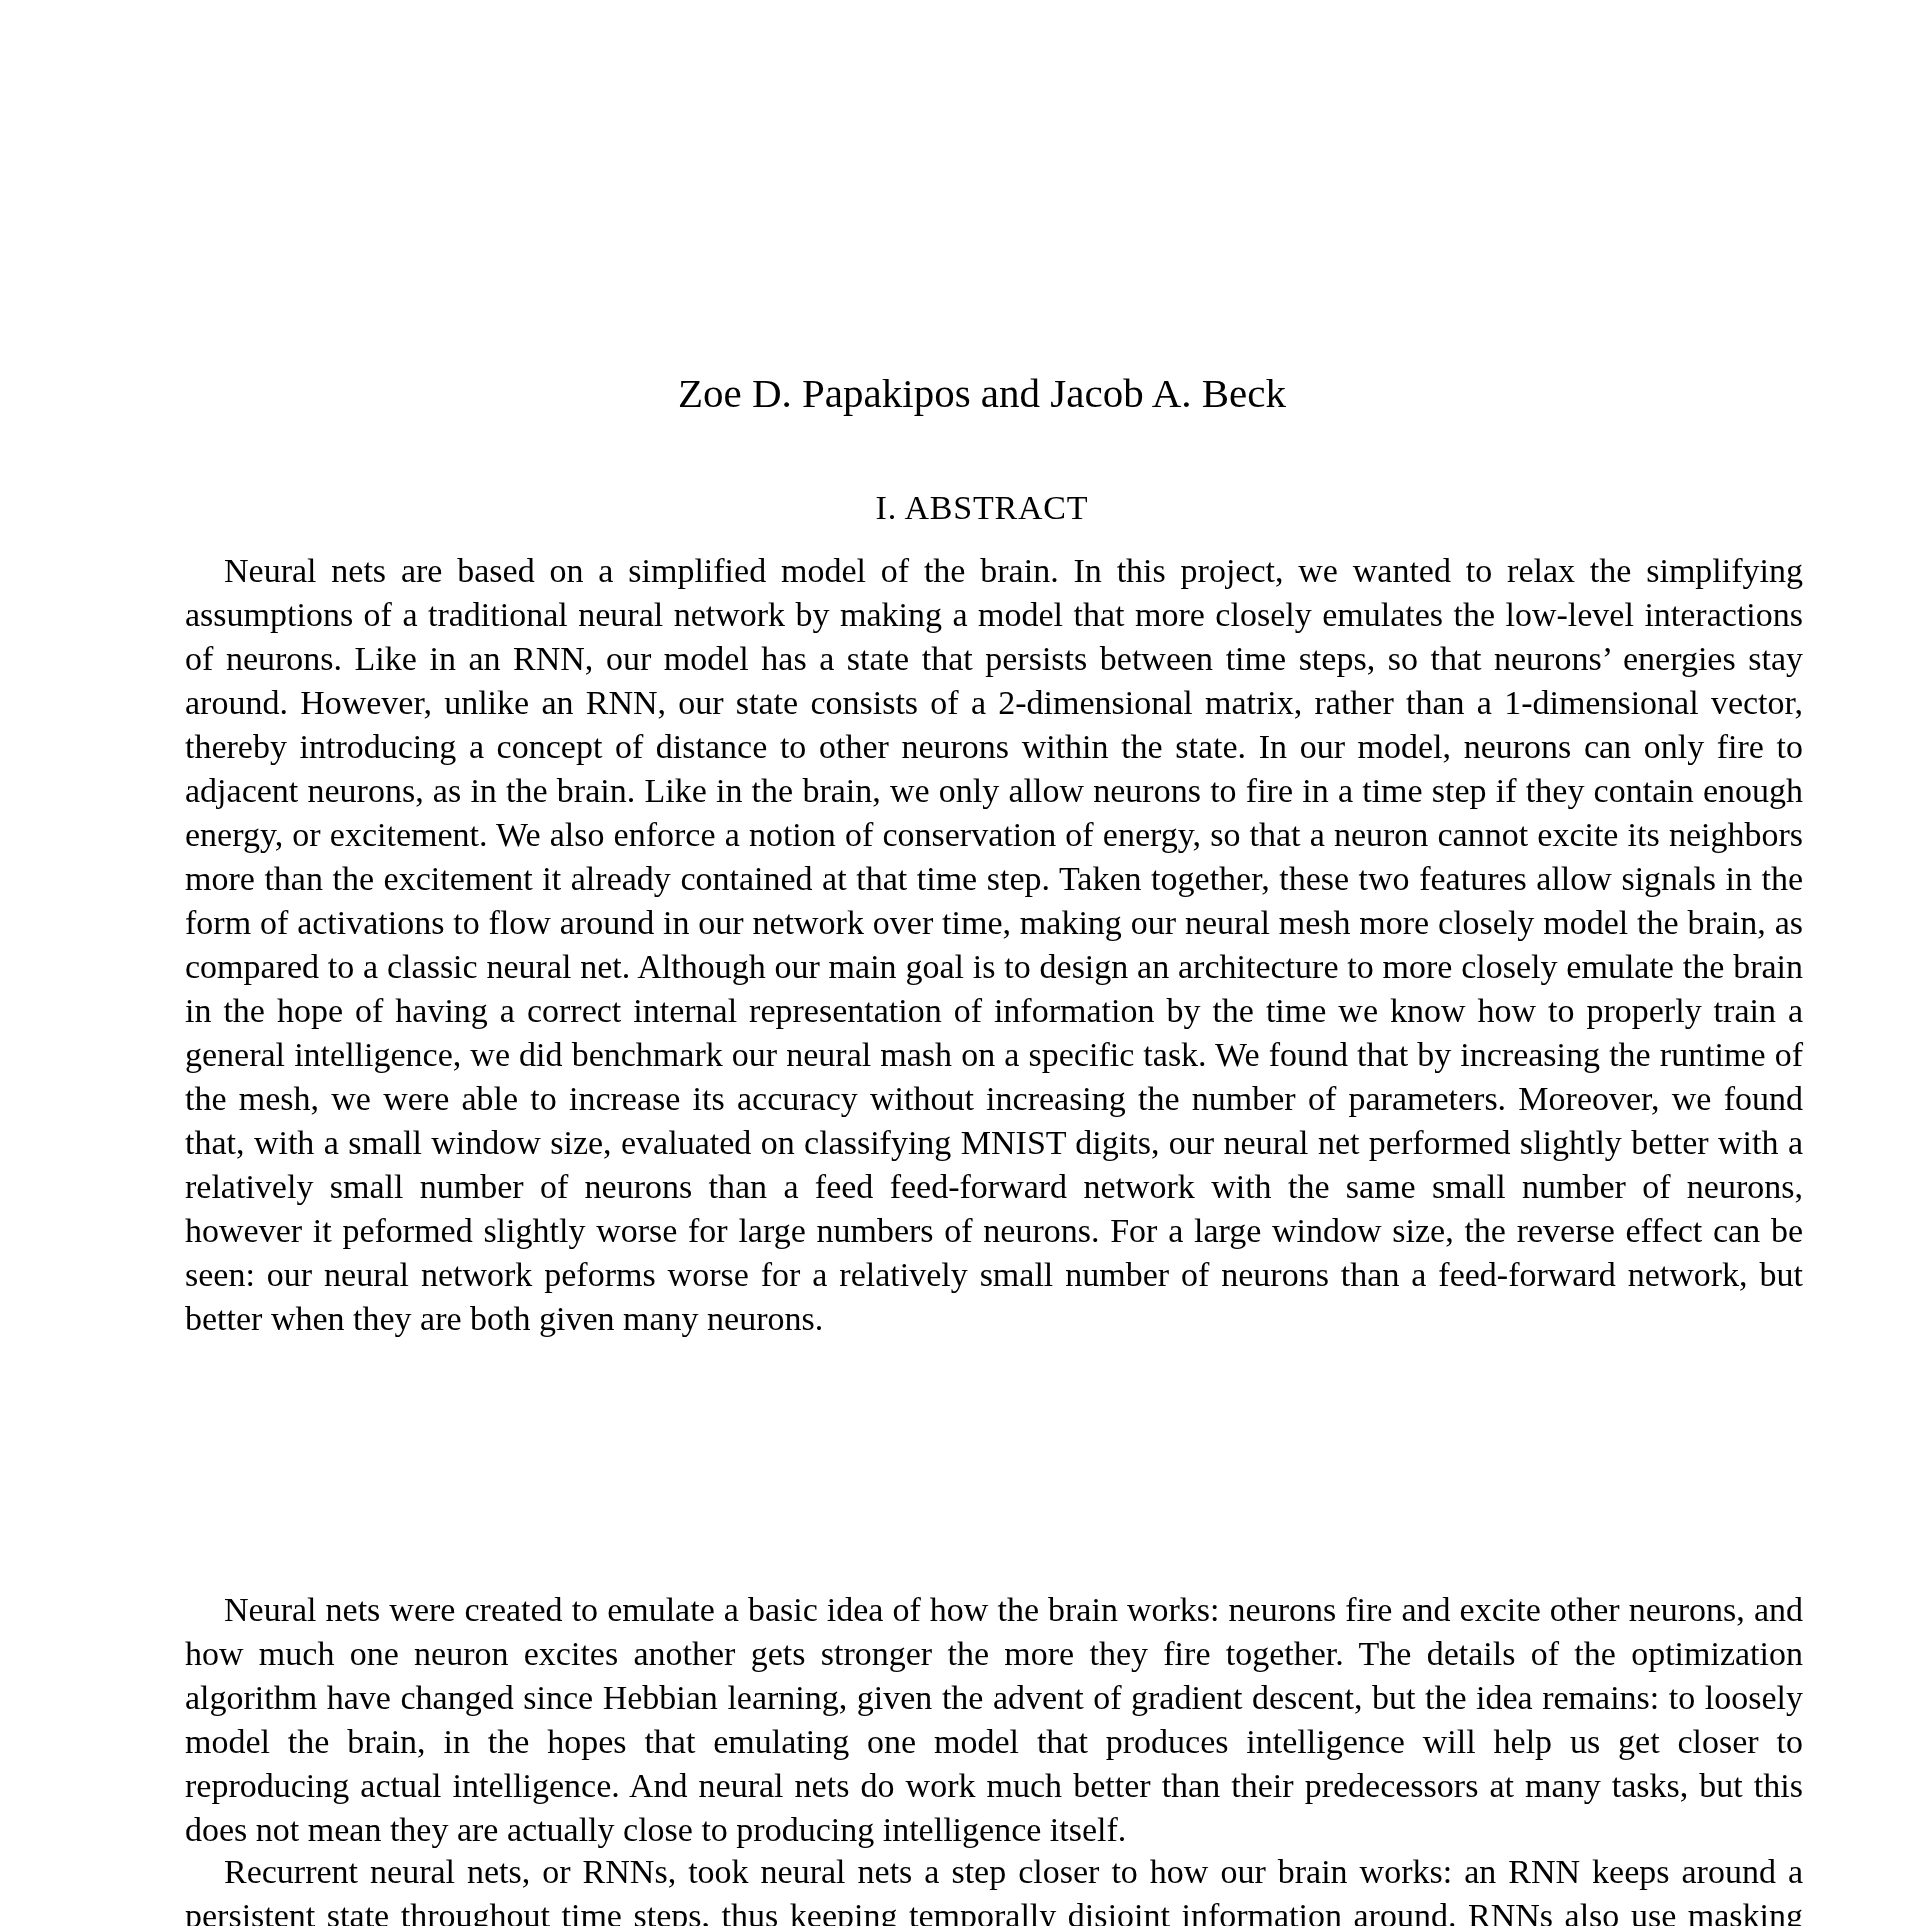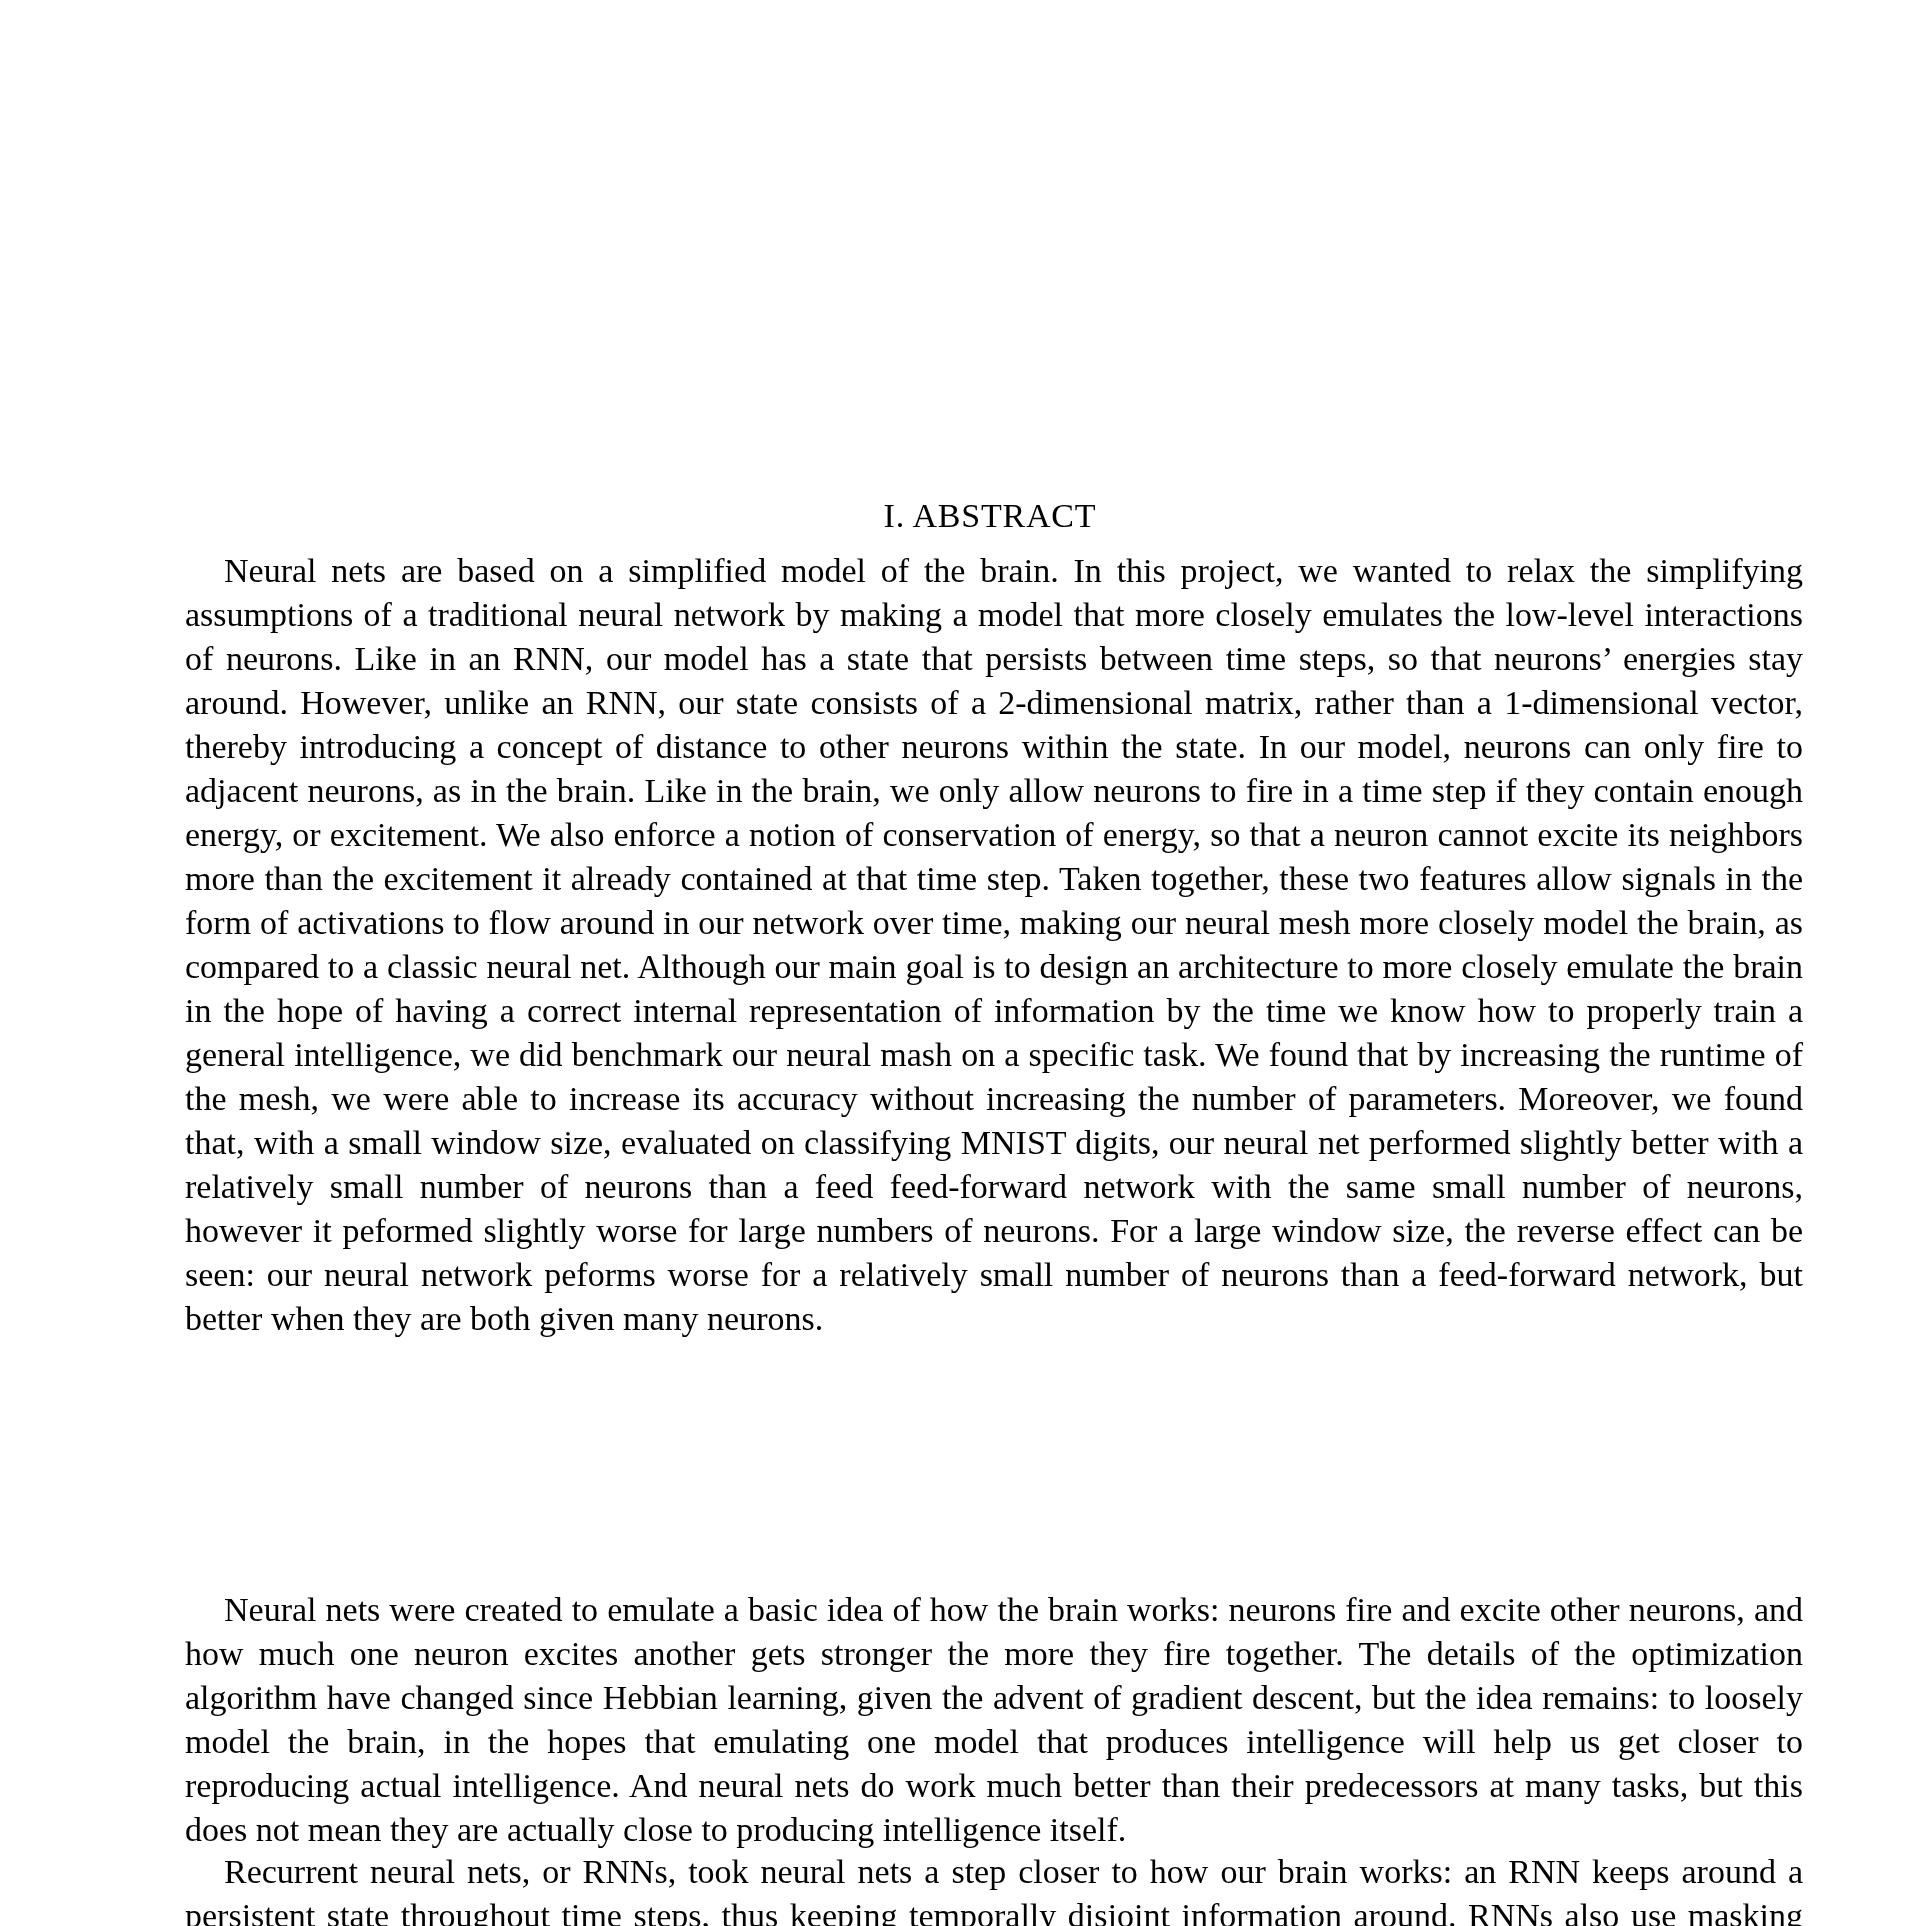--- a/index.html
+++ b/index.html
@@ -44,21 +44,21 @@
   }
   .section-heading {
     position: absolute;
     left: 173px;
     width: 1618px;
     text-align: center;
     font-size: 34px;
     line-height: 42px;
     font-variant: small-caps;
     letter-spacing: 0.8px;
-    margin: 8px;
+    margin: 0;
     font-weight: normal;
   }
   .para {
     position: absolute;
     left: 173px;
     width: 1618px;
     font-size: 34px;
     line-height: 44px;
     text-align: justify;
     text-indent: 39px;
@@ -67,20 +67,21 @@
   #h-abstract { top: 487px; }
   #p-abstract { top: 537px; }
   #h-background { top: 1454px; }
   #p-bg-1 { top: 1576px; }
   #p-bg-2 { top: 1838px; }
 </style>
 </head>
 <body>
 
 <div class="page">
+  <div class="authors">Zoe D. Papakipos and Jacob A. Beck</div>
 
   <h2 class="section-heading" id="h-abstract">I. ABSTRACT</h2>
   <p class="para" id="p-abstract">Neural nets are based on a simplified model of the brain. In this project, we wanted to relax the simplifying assumptions of a traditional neural network by making a model that more closely emulates the low-level interactions of neurons. Like in an RNN, our model has a state that persists between time steps, so that neurons’ energies stay around. However, unlike an RNN, our state consists of a 2-dimensional matrix, rather than a 1-dimensional vector, thereby introducing a concept of distance to other neurons within the state. In our model, neurons can only fire to adjacent neurons, as in the brain. Like in the brain, we only allow neurons to fire in a time step if they contain enough energy, or excitement. We also enforce a notion of conservation of energy, so that a neuron cannot excite its neighbors more than the excitement it already contained at that time step. Taken together, these two features allow signals in the form of activations to flow around in our network over time, making our neural mesh more closely model the brain, as compared to a classic neural net. Although our main goal is to design an architecture to more closely emulate the brain in the hope of having a correct internal representation of information by the time we know how to properly train a general intelligence, we did benchmark our neural mash on a specific task. We found that by increasing the runtime of the mesh, we were able to increase its accuracy without increasing the number of parameters. Moreover, we found that, with a small window size, evaluated on classifying MNIST digits, our neural net performed slightly better with a relatively small number of neurons than a feed feed-forward network with the same small number of neurons, however it peformed slightly worse for large numbers of neurons. For a large window size, the reverse effect can be seen: our neural network peforms worse for a relatively small number of neurons than a feed-forward network, but better when they are both given many neurons.</p>
 
   <p class="para" id="p-bg-1">Neural nets were created to emulate a basic idea of how the brain works: neurons fire and excite other neurons, and how much one neuron excites another gets stronger the more they fire together. The details of the optimization algorithm have changed since Hebbian learning, given the advent of gradient descent, but the idea remains: to loosely model the brain, in the hopes that emulating one model that produces intelligence will help us get closer to reproducing actual intelligence. And neural nets do work much better than their predecessors at many tasks, but this does not mean they are actually close to producing intelligence itself.</p>
   <p class="para" id="p-bg-2">Recurrent neural nets, or RNNs, took neural nets a step closer to how our brain works: an RNN keeps around a persistent state throughout time steps, thus keeping temporally disjoint information around. RNNs also use masking mechanisms to determine which information to keep around at each step. Both of these improvements resemble how a network of actual neurons works: energy doesn’t just reset in the neurons after each time step or inference, but rather, related energy levels persist, and the state of the network keeps some information around, depending on the state at previous time steps. In these ways, RNNs are closer to a true model of the brain, but they still dont get it quite right, because they reconfigure all parts of their entire state based upon the current input. We wanted to improve upon the RNN by imposing a notion of space and forcing the neurons to obey laws of physics that our brains are held to. If deep neural nets and RNNs were the first steps toward emulating neurons learning in the brain, then we think that our neural mesh is another step along the same path.</p>
 </div>
 
 
 </body></html>

